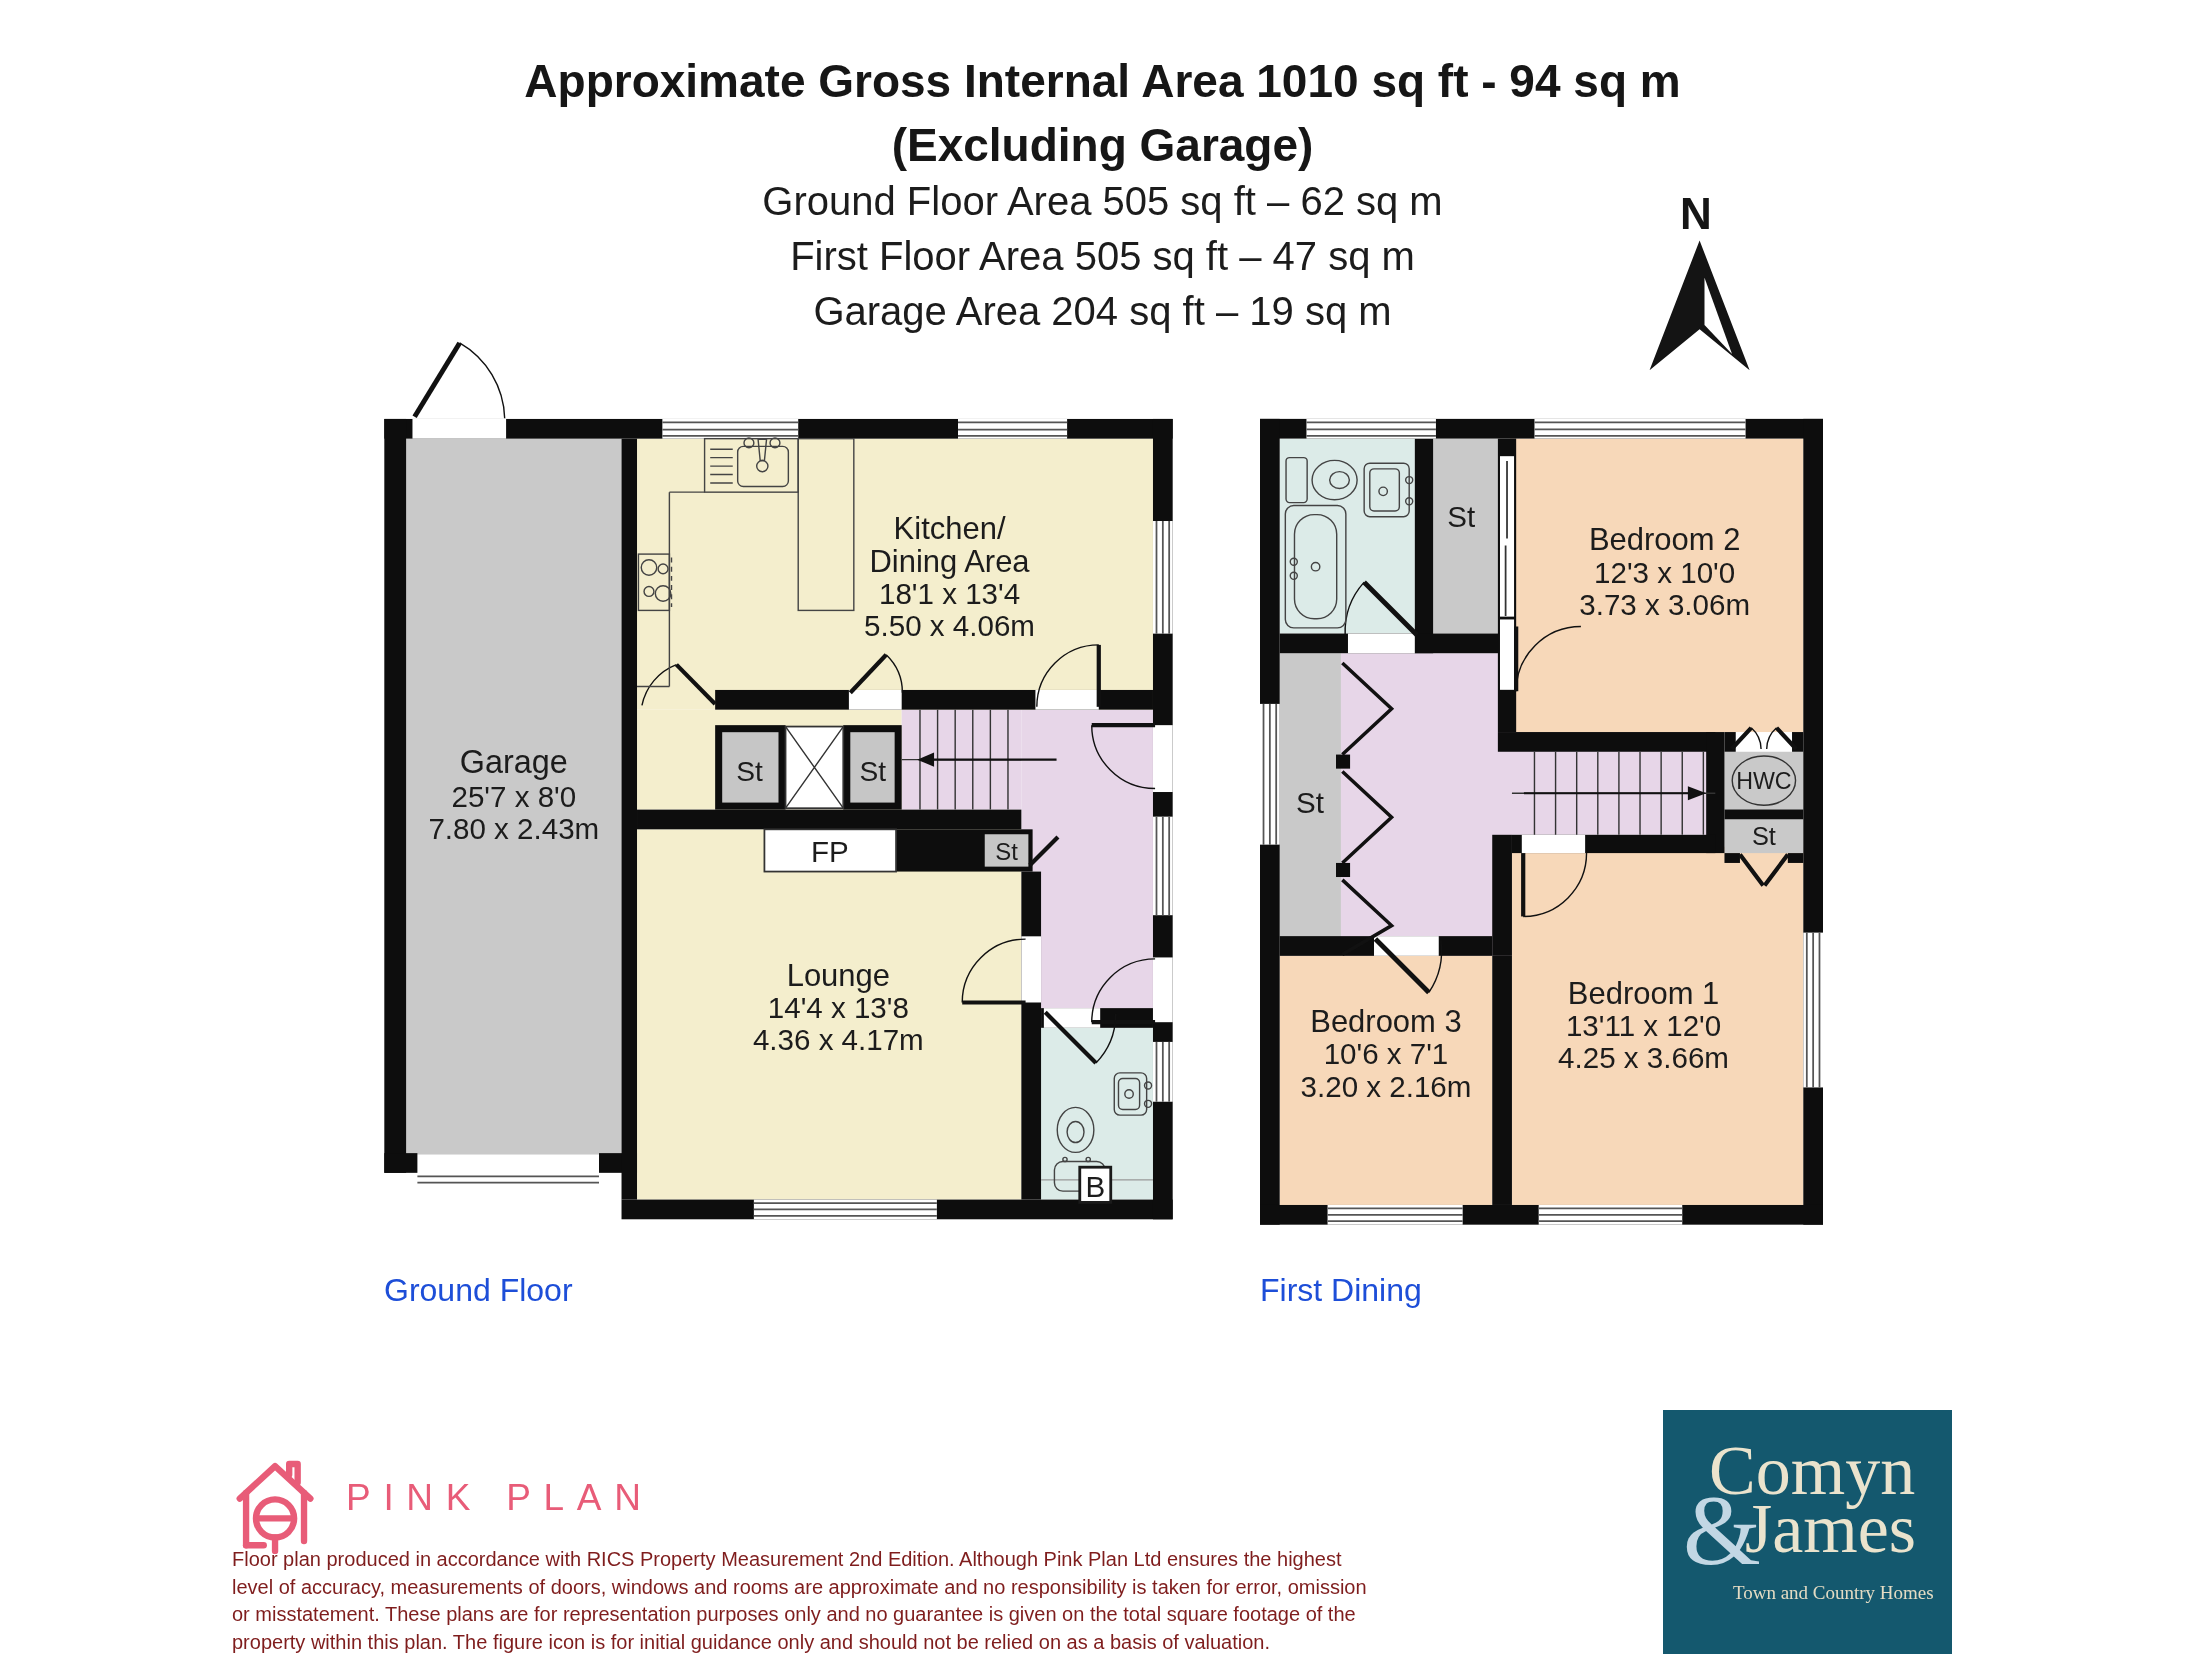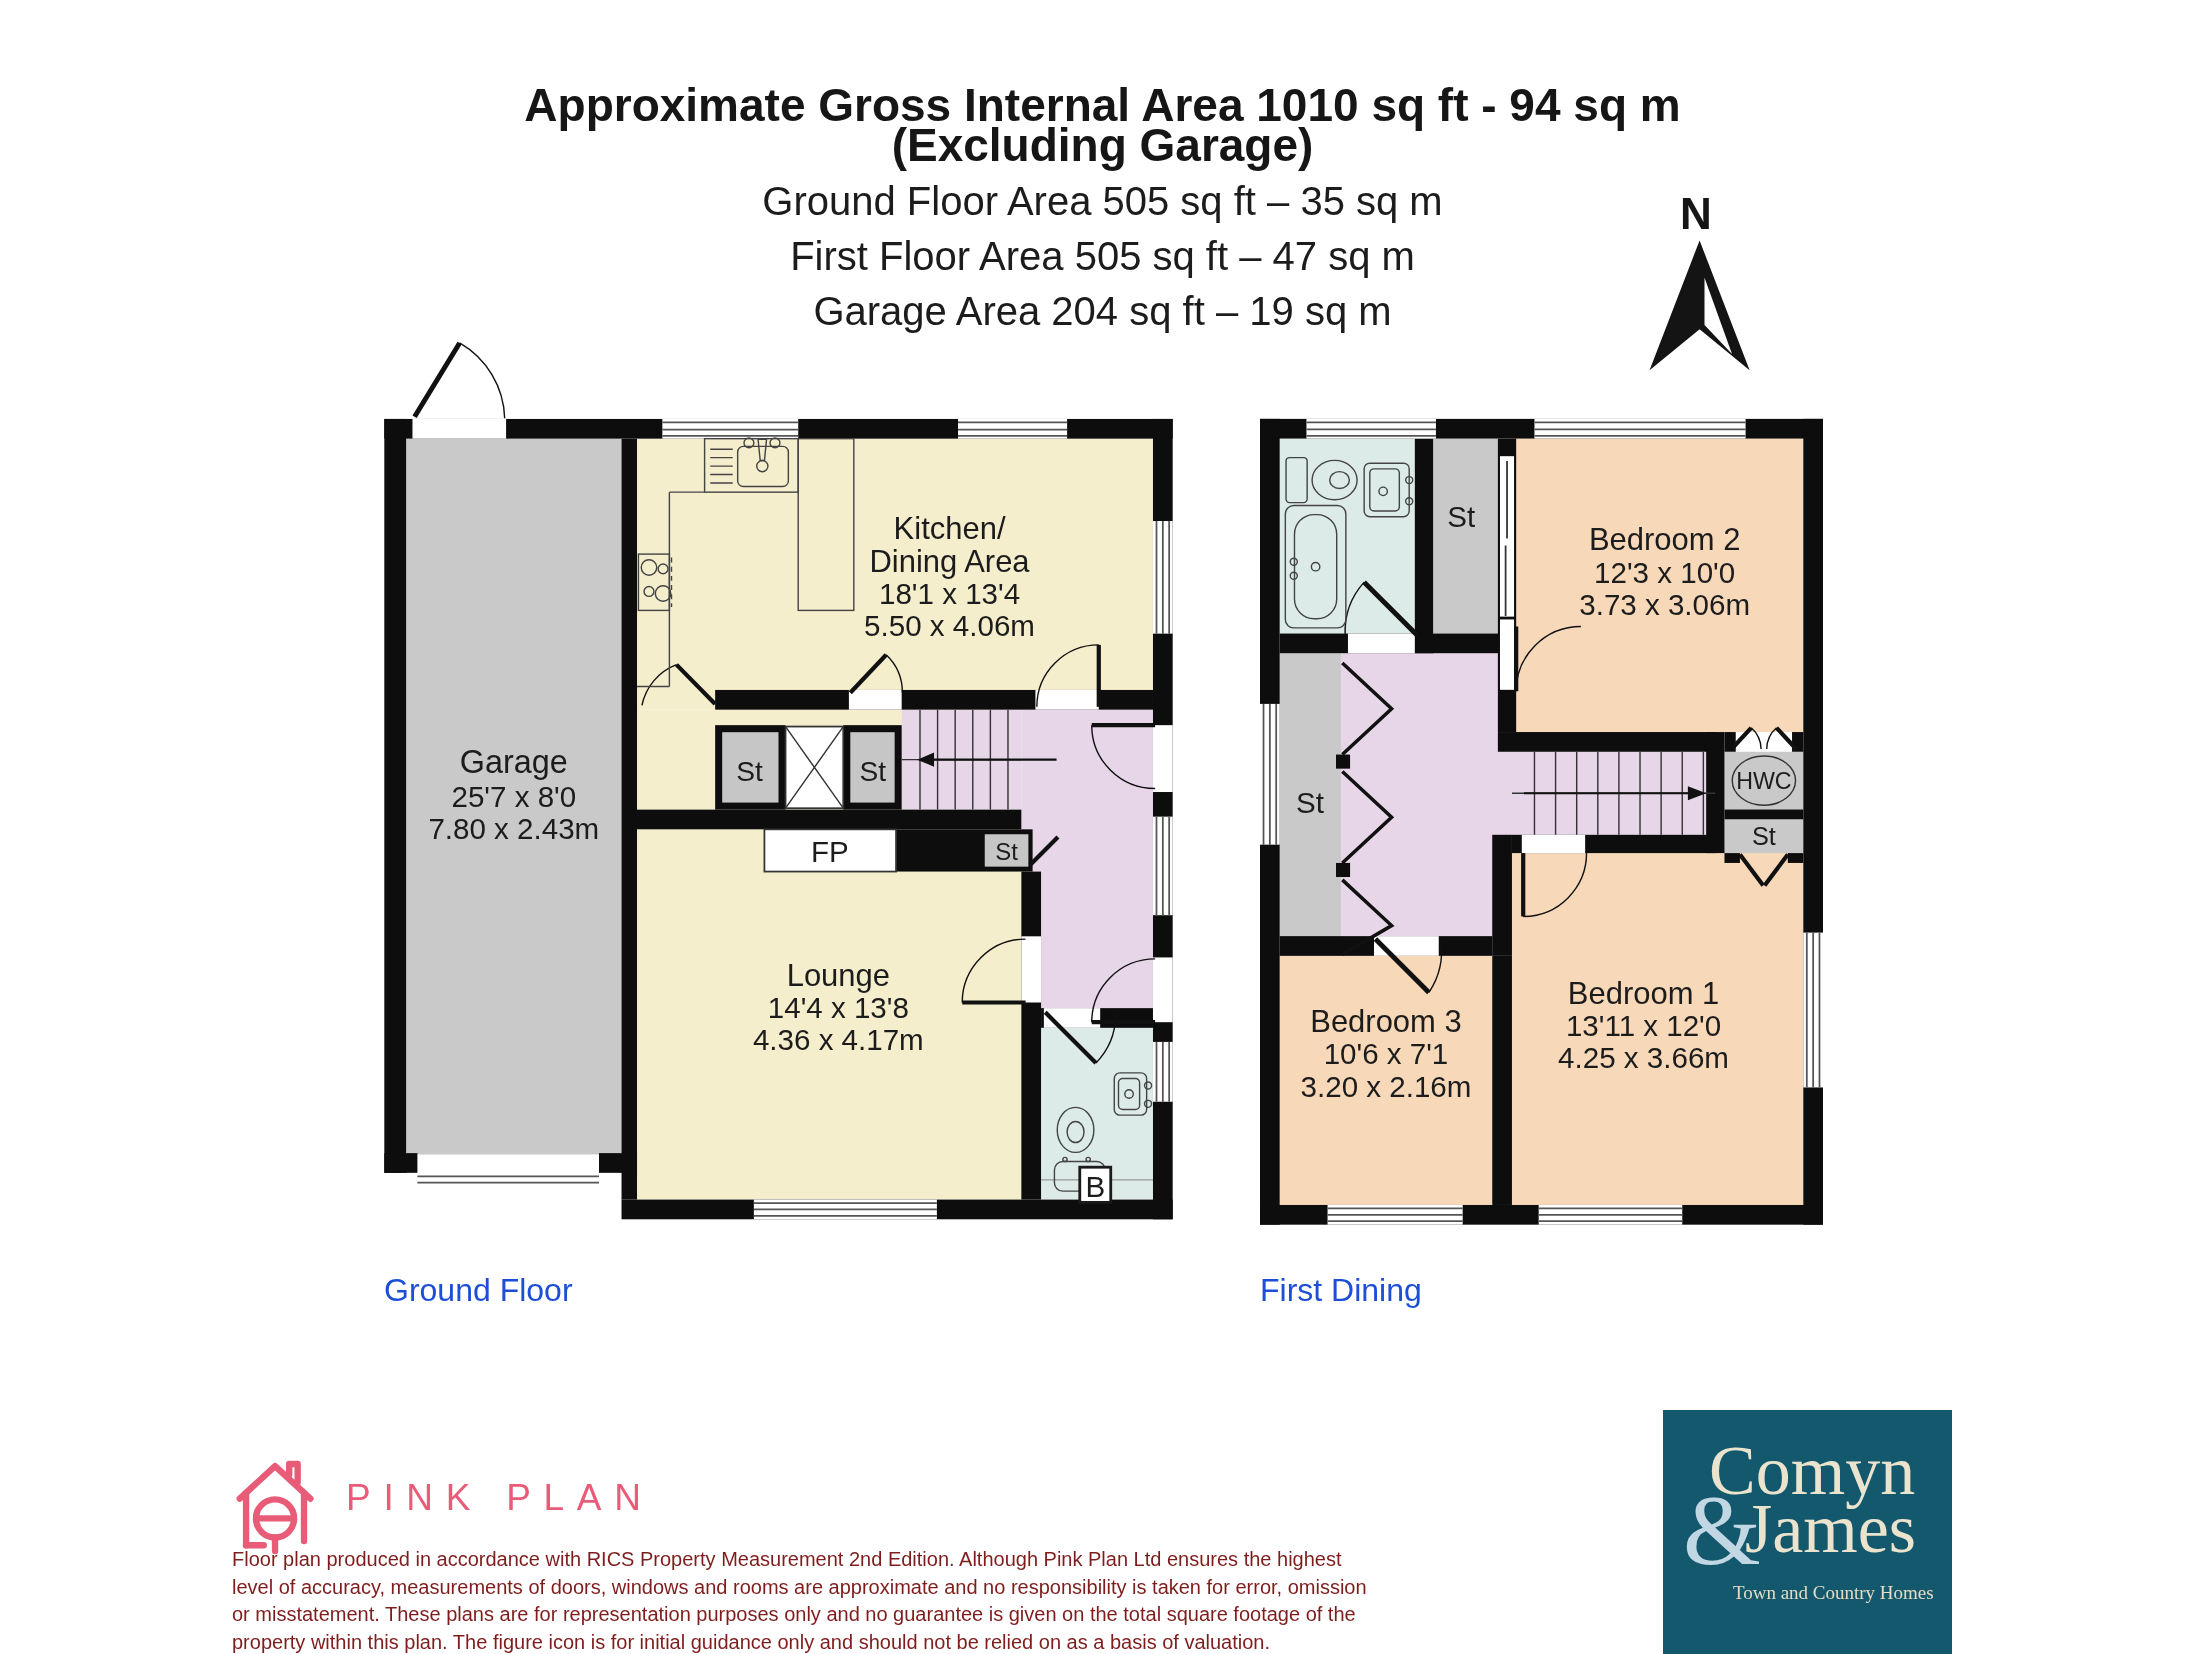--- a/index.html
+++ b/index.html
@@ -16,23 +16,23 @@
   .disclaimer{font-size:20px;line-height:27.5px;color:#7f1d1d;white-space:nowrap;}
   svg text{font-family:"Liberation Sans",sans-serif;fill:#1c1c1c;}
   .agent-box{background:#14586e;}
   .agent-serif{font-family:"Liberation Serif",serif;position:absolute;white-space:nowrap;}
 </style>
 </head>
 <body>
 
 <div id="canvas">
 
-  <div class="abs ctr title-bold" style="top:78px">Approximate Gross Internal Area 1010 sq ft - 94 sq m</div>
+  <div class="abs ctr title-bold" style="top:54px">Approximate Gross Internal Area 1010 sq ft - 94 sq m</div>
   <div class="abs ctr title-bold" style="top:118px">(Excluding Garage)</div>
-  <div class="abs ctr title-light" style="top:179px">Ground Floor Area 505 sq ft – 35 sq m</div>
+  <div class="abs ctr title-light" style="top:179px">Ground Floor Area 505 sq ft – 62 sq m</div>
   <div class="abs ctr title-light" style="top:234px">First Floor Area 505 sq ft – 47 sq m</div>
   <div class="abs ctr title-light" style="top:289px">Garage Area 204 sq ft – 19 sq m</div>
 
   <div class="abs north-n" style="left:1680px;top:189px">N</div>
   <svg class="abs" style="left:1641px;top:232px" width="120" height="148" viewBox="2330 330 170 210">
     <path d="M2413,342 L2342,526 L2413,468 L2484,526 Z" fill="#141414"></path>
     <path d="M2420,395 L2420,462 L2459,503 Z" fill="#ffffff"></path>
   </svg>
 
   <svg class="abs" style="left:384px;top:338px" width="789" height="901" viewBox="545 480 1120 1280">

